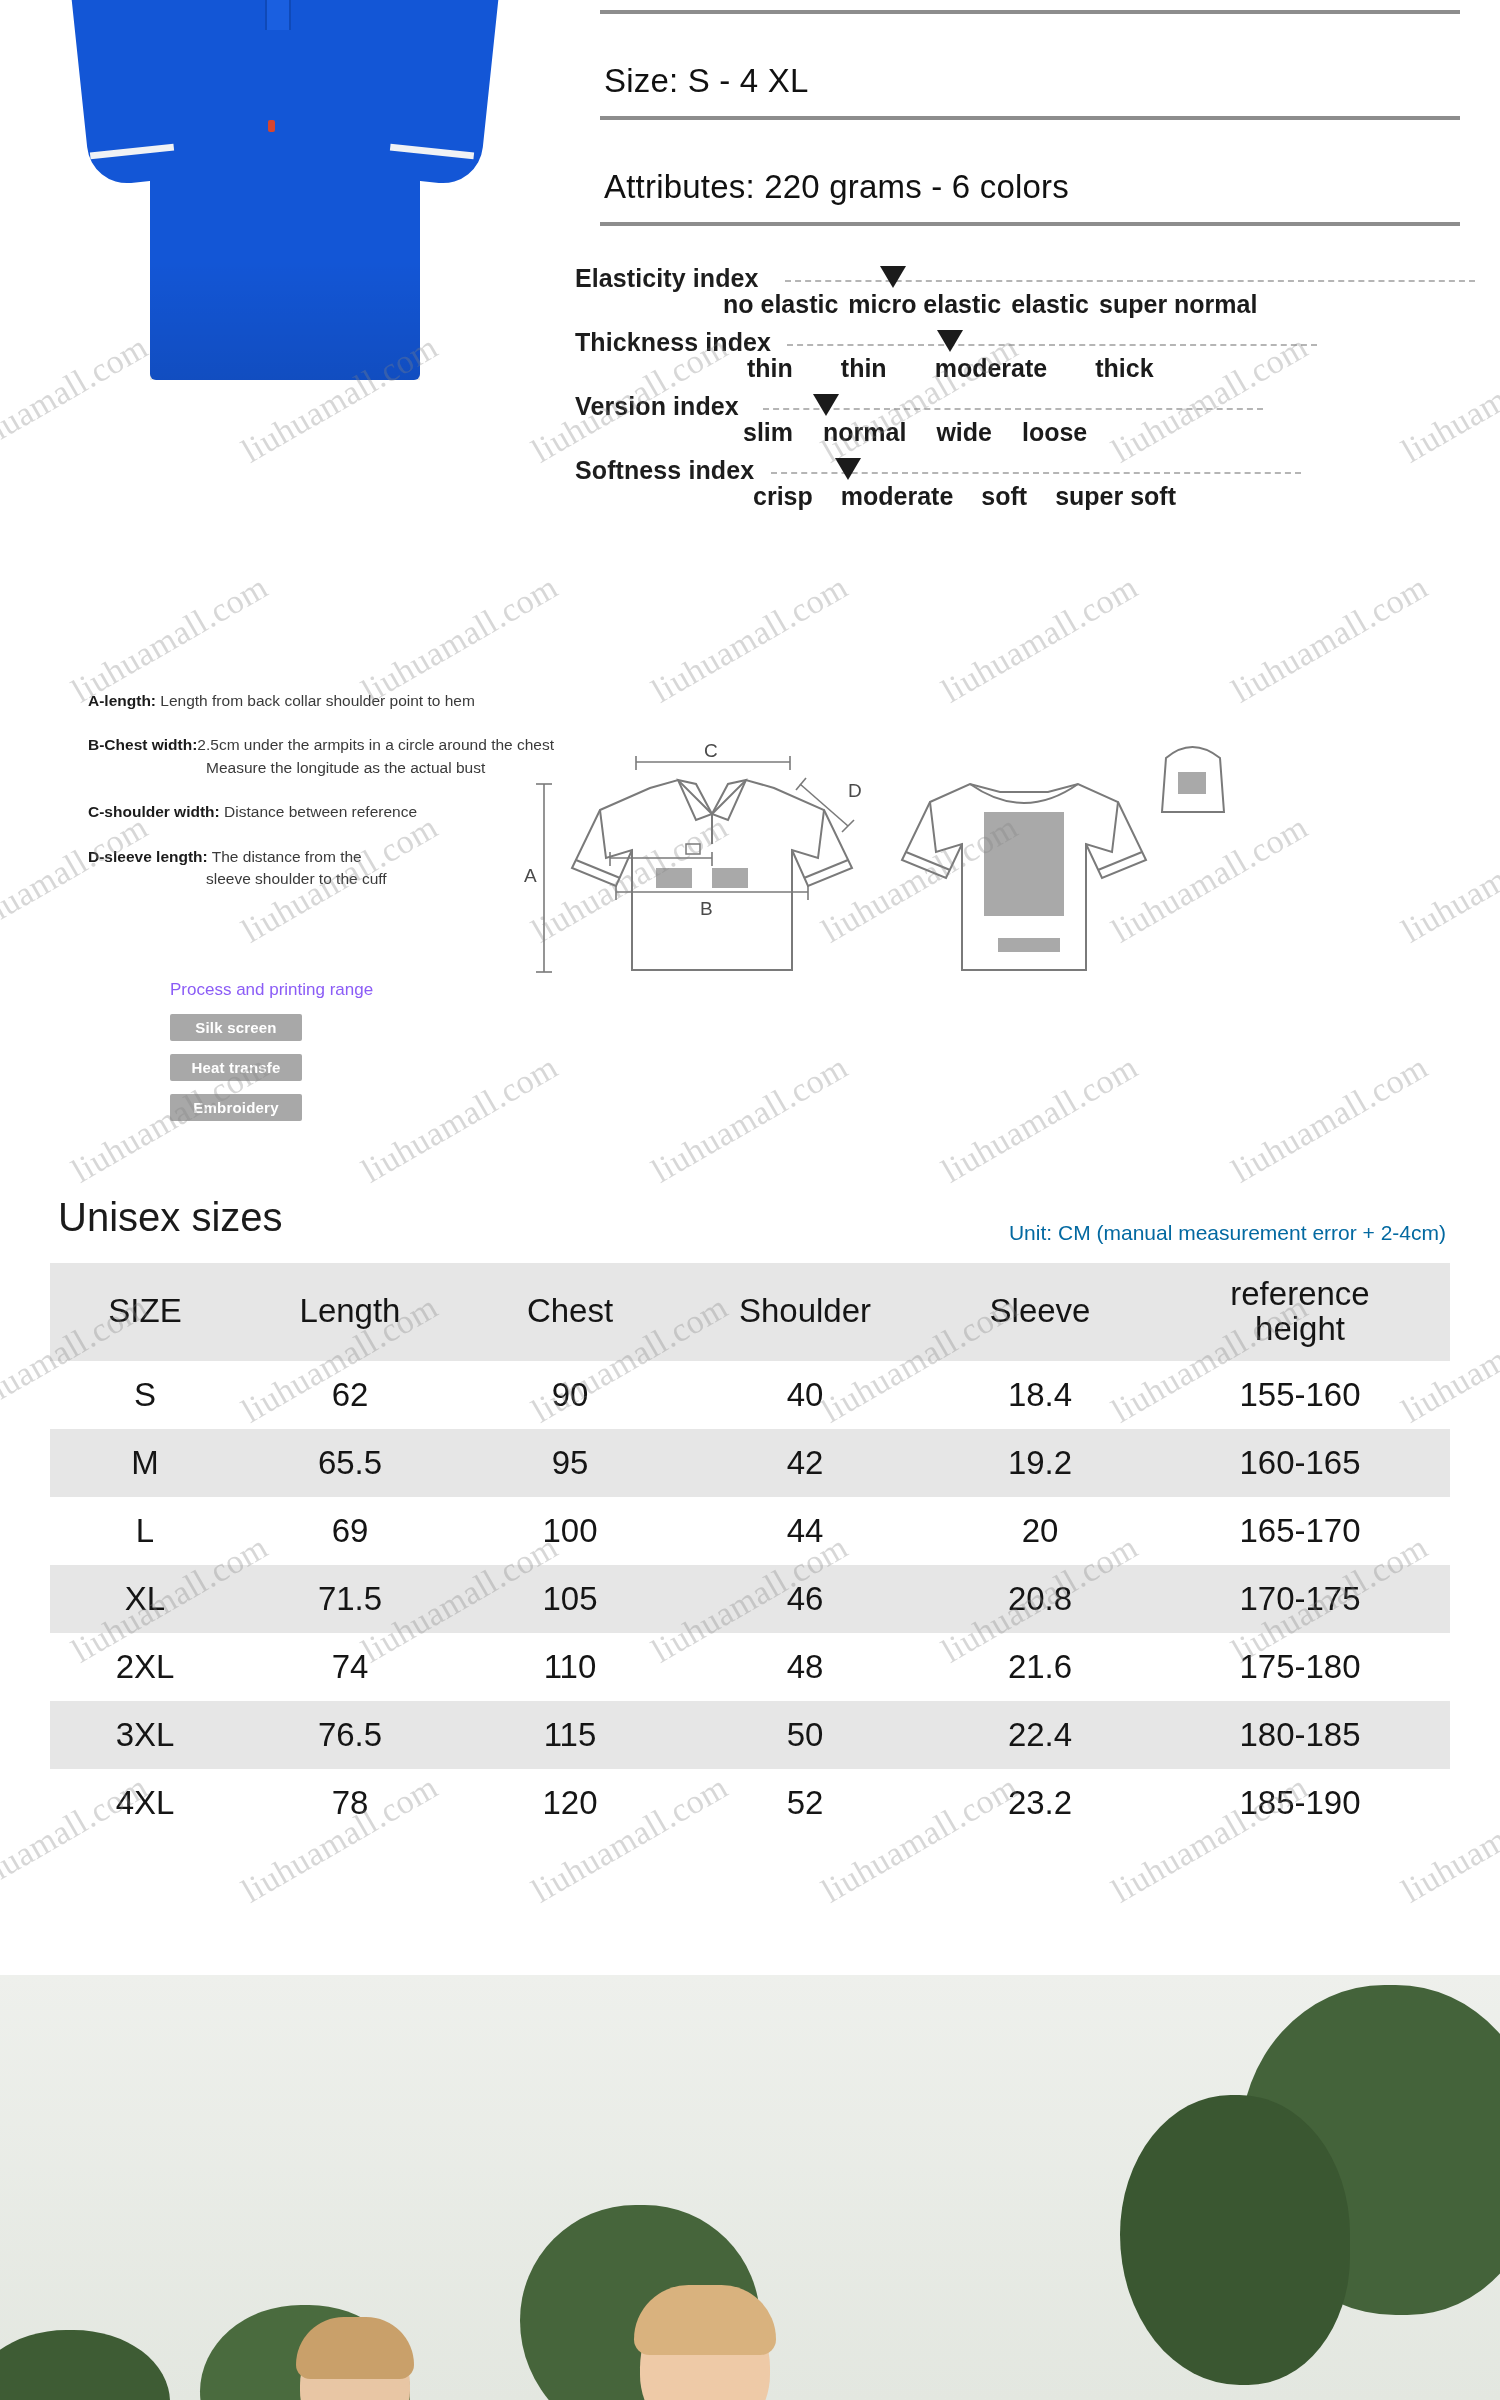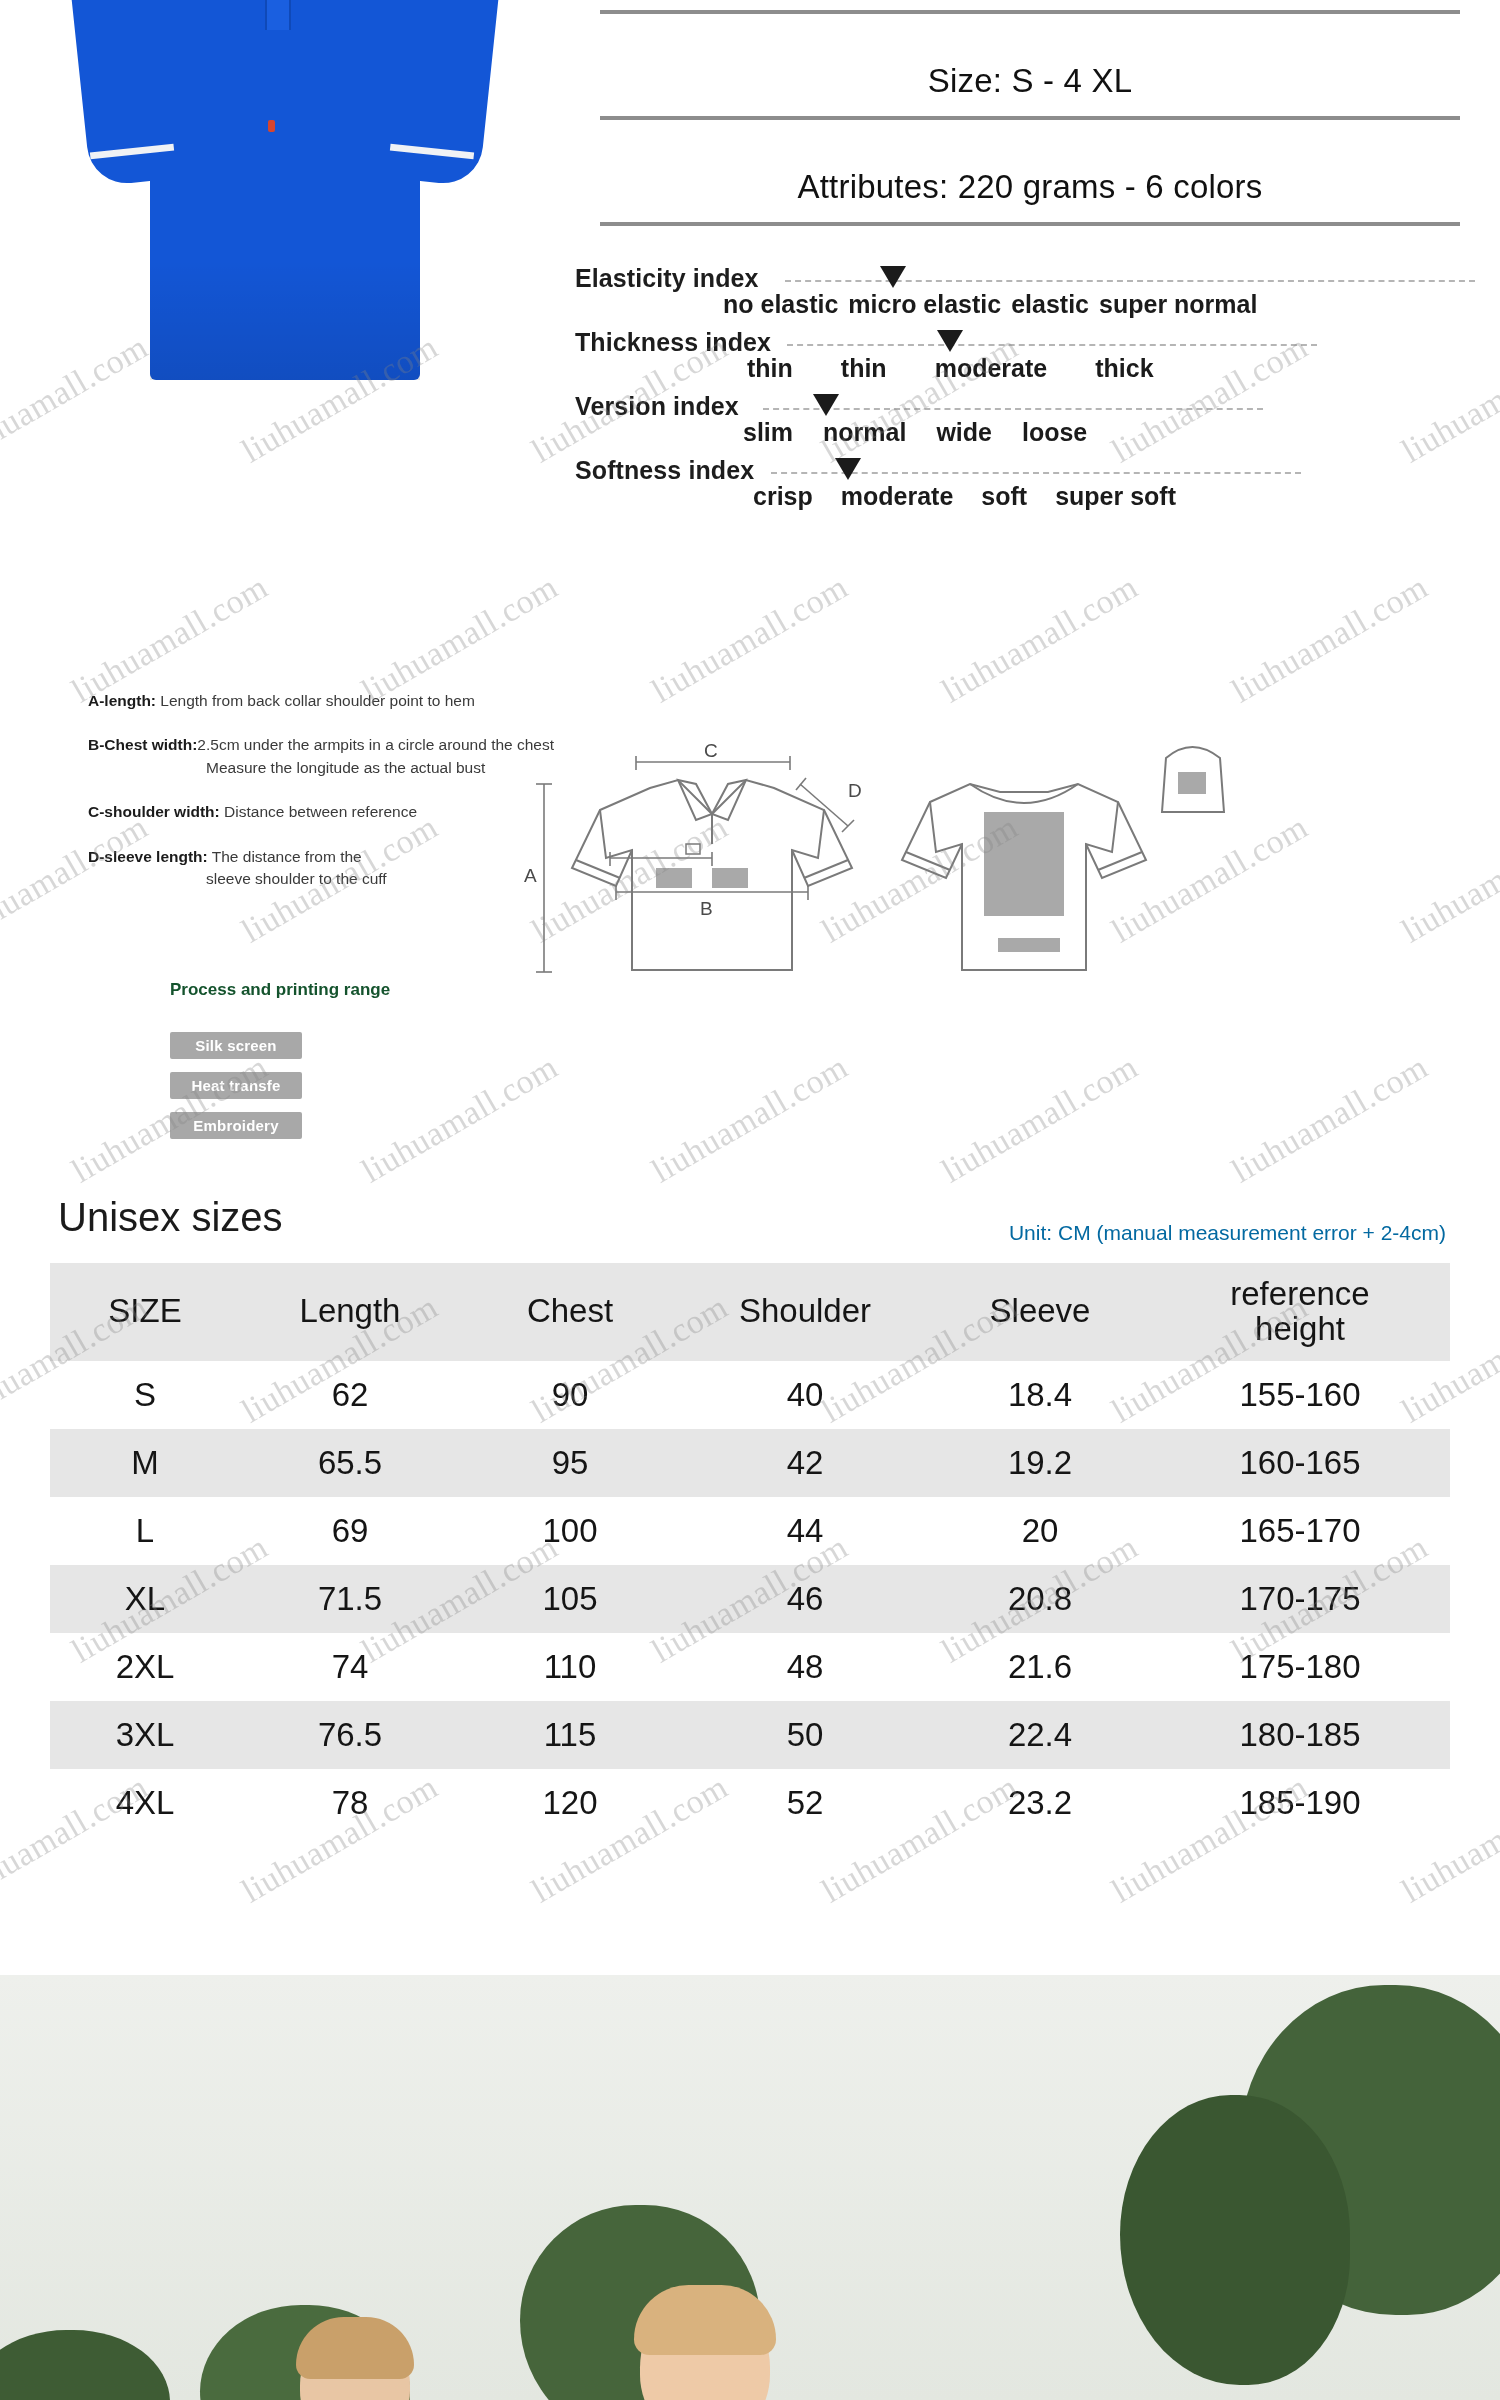--- a/index.html
+++ b/index.html
@@ -3,21 +3,21 @@
 <meta charset="utf-8">
 <style>
   * { box-sizing: border-box; margin: 0; padding: 0; }
   html, body { background: #ffffff; }
   body {
     width: 1500px; height: 2400px; position: relative; overflow: hidden;
     font-family: "Liberation Sans", sans-serif; color: #111;
   }
 
   
-  #top-section { position: absolute; left: 0; top: 0; width: 1284px; height: 660px; background: #fff; text-align: center; }
+  #top-section { position: absolute; left: 0; top: 0; width: 1284px; height: 660px; background: #fff; }
 
   
   #product-photo { position: absolute; left: 0; top: -120px; width: 560px; height: 620px; overflow: hidden; }
   .polo-wrap { position: absolute; left: 60px; top: 0; width: 440px; height: 620px; }
   .polo-body {
     position: absolute; left: 90px; top: 40px; width: 270px; height: 460px;
     background: #1356d6;
     border-radius: 14px 14px 6px 6px;
   }
   .polo-body:after{
@@ -75,21 +75,21 @@
   }
 
   
   #legend { position: absolute; left: 88px; top: 690px; width: 560px; }
   .legend-item { margin-bottom: 22px; font-size: 15.5px; color: #3a3a3a; line-height: 1.45; }
   .legend-item b { color: #1b1b1b; font-weight: 700; }
   .legend-sub { display: block; padding-left: 118px; }
 
   
   #print-range { position: absolute; left: 170px; top: 980px; width: 340px; }
-  #print-range .pr-title { font-size: 17px; font-weight: 700; color: #14532d; margin-bottom: 32px; }
+  #print-range .pr-title { font-size: 17px; font-weight: 400; color: #8b5cf6; margin-bottom: 14px; }
   .pr-badge {
     display: block; width: 132px; margin-bottom: 13px; padding: 5px 0;
     background: #a8a8a8; color: #ffffff; font-size: 15px; font-weight: 700;
     text-align: center; border-radius: 2px; letter-spacing: .2px;
   }
 
   
   #sketches { position: absolute; left: 500px; top: 740px; width: 1000px; height: 440px; }
   .sk-label { position: absolute; font-size: 19px; color: #4a4a4a; font-weight: 400; }
   .sk-svg { position: absolute; left: 0; top: 0; }

